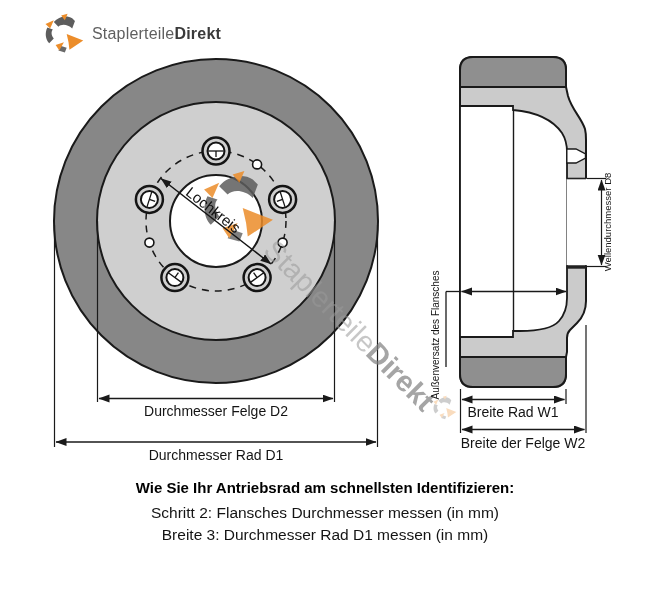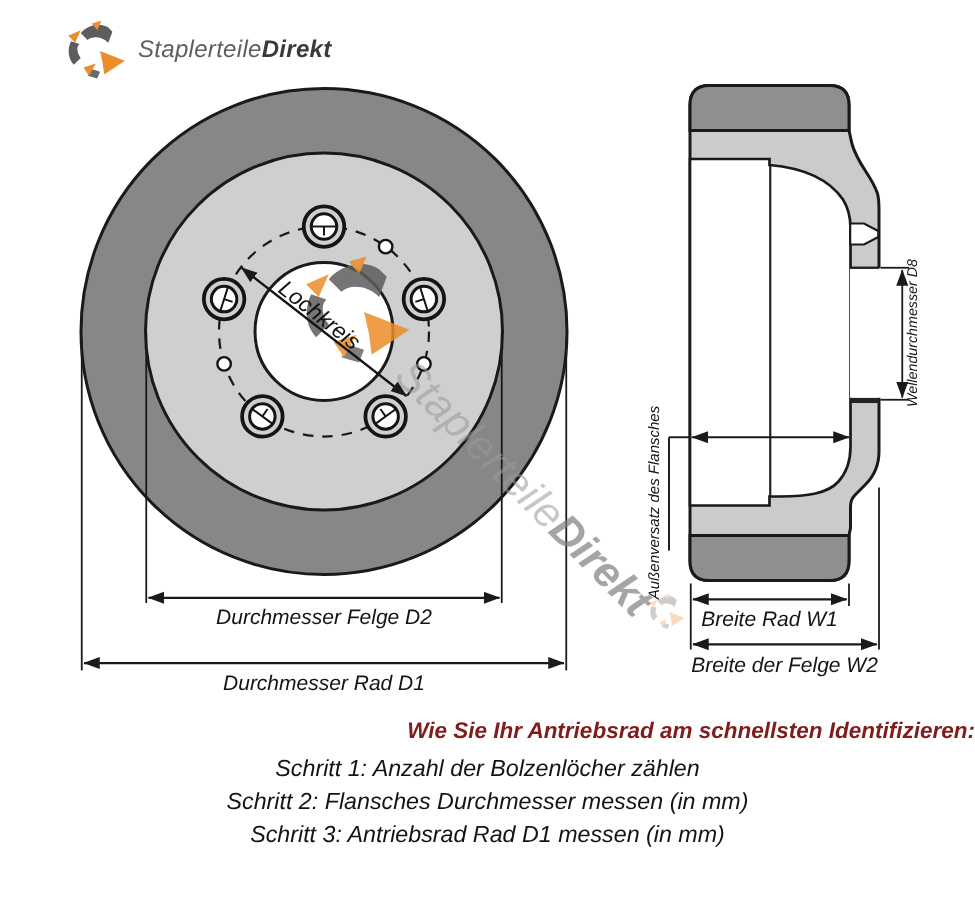--- a/index.html
+++ b/index.html
@@ -1,31 +1,30 @@
 <!DOCTYPE html>
 <html><head>
 <meta charset="utf-8">
 <style>
   html,body{margin:0;padding:0;background:#fff;}
   .page{
     position:relative;width:650px;height:600px;background:#ffffff;overflow:hidden;
     font-family:"Liberation Sans",sans-serif;
-    font-style:italic;
   }
   
   .logo{position:absolute;left:40px;top:11px;display:flex;align-items:center;gap:6px;}
   .logo svg{display:block;}
   .logo .brand{font-size:16px;letter-spacing:.2px;white-space:nowrap;}
   .logo .brand .reg{color:#5f5f5f;font-weight:400;}
   .logo .brand .bold{color:#3a3a3a;font-weight:700;}
   
   .diagram{position:absolute;left:0;top:0;}
   
   .instructions{position:absolute;left:0;top:479px;width:650px;text-align:center;color:#141414;}
-  .instructions .heading{color:#7f1d1d;font-weight:700;font-size:15px;margin-bottom:6px;text-align:right;}
+  .instructions .heading{color:#000000;font-weight:700;font-size:15px;margin-bottom:6px;}
   .instructions .step{font-size:15.5px;line-height:22px;}
   svg text{font-family:"Liberation Sans",sans-serif;}
 </style>
 </head>
 <body>
 
 <div class="page">
 
   <svg width="0" height="0" style="position:absolute" aria-hidden="true">
     <defs>
@@ -176,18 +175,17 @@
 
       <g>
         <line x1="462" y1="429.5" x2="584.5" y2="429.5" stroke="#1a1a1a" stroke-width="1.5" marker-start="url(#arr)" marker-end="url(#arr)"></line>
         <text x="523" y="448" text-anchor="middle" font-size="14" fill="#141414">Breite der Felge W2</text>
       </g>
     </g>
   </svg>
 
   <div class="instructions">
     <div class="heading">Wie Sie Ihr Antriebsrad am schnellsten Identifizieren:</div>
-    <div class="step">Schritt 1: Anzahl der Bolzenlöcher zählen</div>
     <div class="step">Schritt 2: Flansches Durchmesser messen (in mm)</div>
-    <div class="step">Schritt 3: Antriebsrad Rad D1 messen (in mm)</div>
+    <div class="step">Breite 3: Durchmesser Rad D1 messen (in mm)</div>
   </div>
 
 </div>
 
 </body></html>

